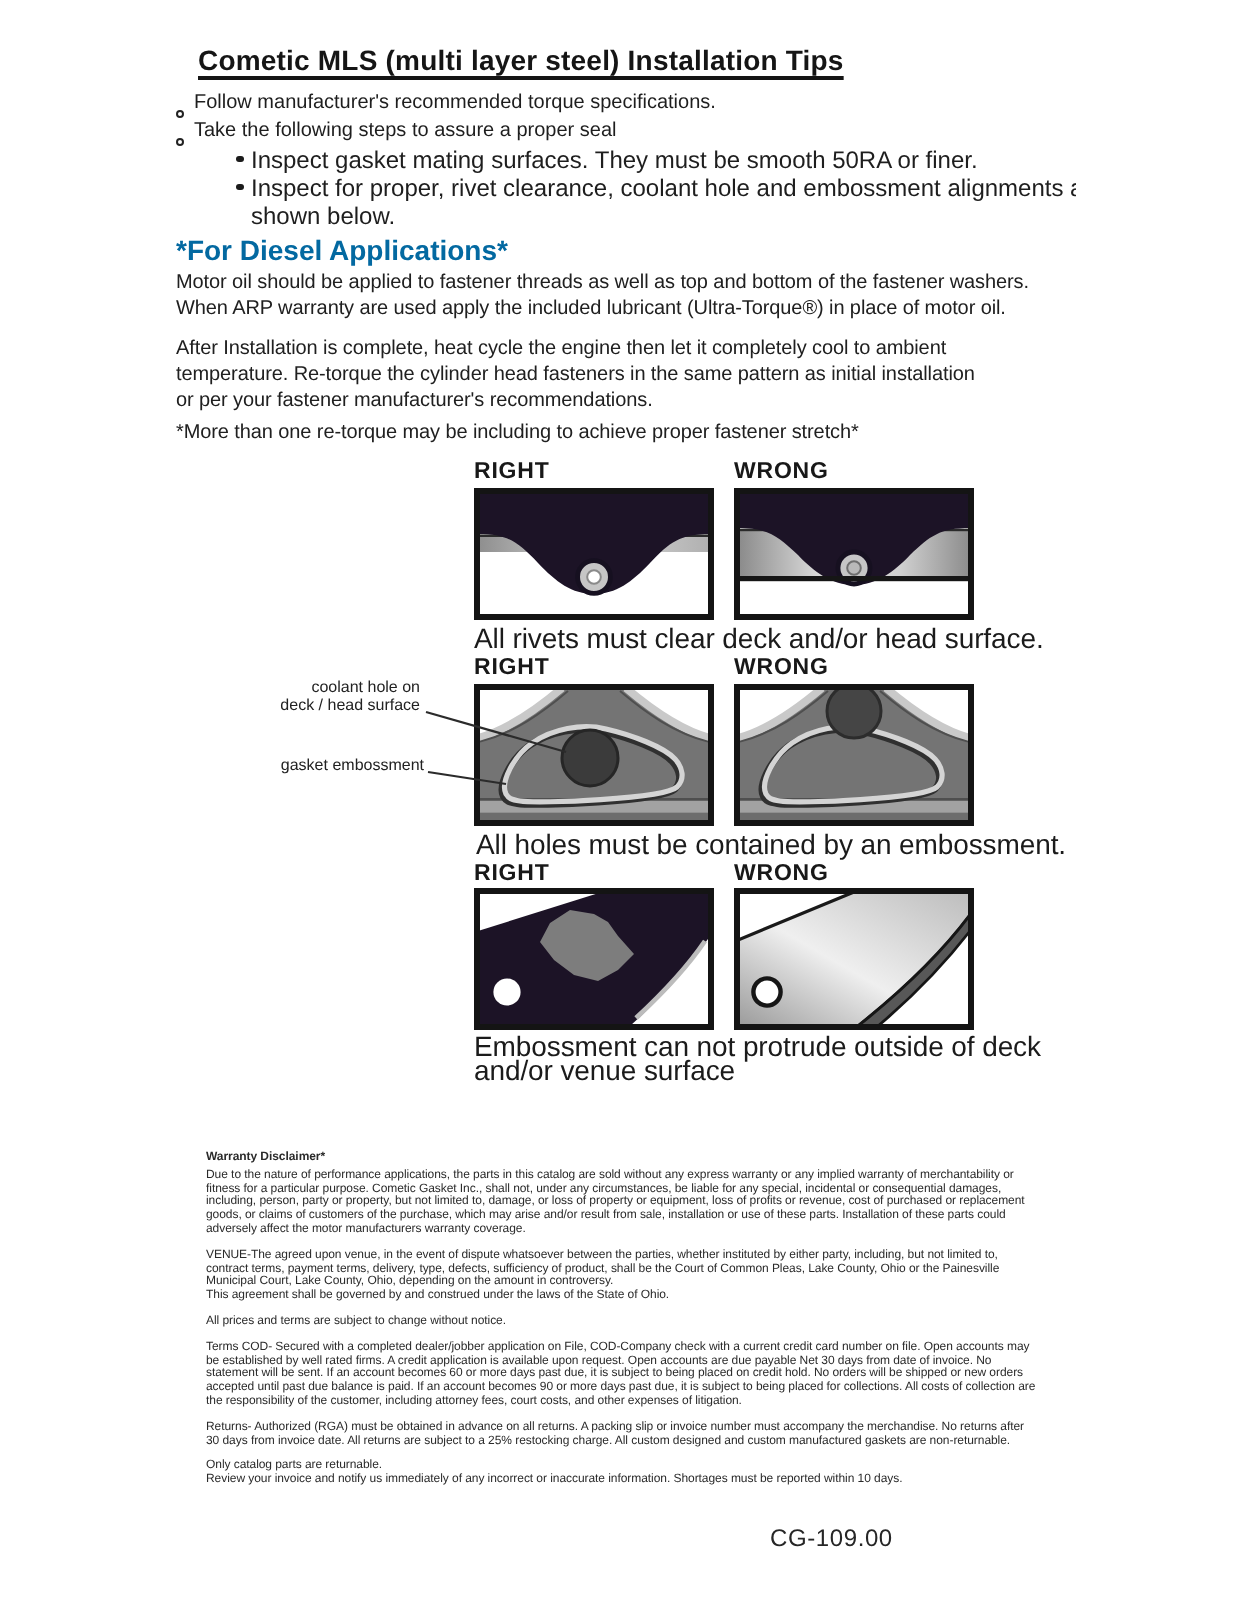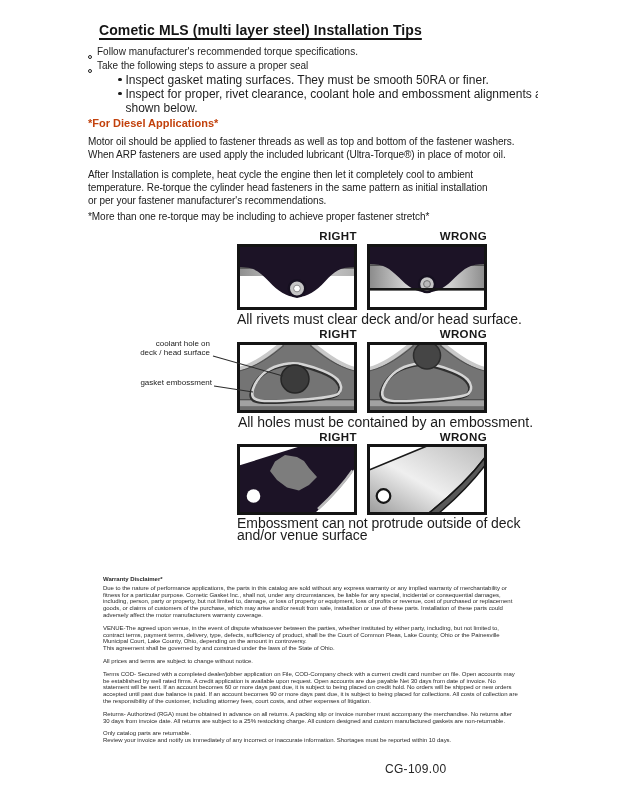--- a/index.html
+++ b/index.html
@@ -18,23 +18,23 @@
   .bullet-row { display:flex; align-items:flex-end; line-height:14px; font-size:10px; }
   .bullet-row .marker {
     width:4px; height:4px; border:1px solid #222; border-radius:50%;
     margin:4px 5px 0 0; flex:none;
   }
   .sub-bullet-row { display:flex; align-items:flex-start; line-height:14px; font-size:12px; margin-left:30px; }
   .sub-bullet-row .marker-filled {
     width:3.5px; height:3.5px; background:#1b1b1b; border-radius:50%;
     margin:4.5px 4px 0 0; flex:none;
   }
-  .section-heading { font-size:11px; font-weight:bold; color:#c2410c; }
+  .section-heading { font-size:14px; font-weight:bold; color:#0369a1; }
   .body-para { font-size:10px; line-height:13px; letter-spacing:-0.05px; color:#202020; }
-  .rw-label { width:120px; text-align:right; font-size:11.5px; font-weight:bold; letter-spacing:0.4px; color:#181818; }
+  .rw-label { width:120px; text-align:left; font-size:11.5px; font-weight:bold; letter-spacing:0.4px; color:#181818; }
   .diagram-caption { font-size:14px; line-height:12px; color:#1b1b1b; letter-spacing:-0.05px; }
   .side-label { font-size:8px; line-height:8.8px; color:#222; text-align:right; }
   .legal { font-size:6px; line-height:6.8px; letter-spacing:-0.03px; color:#2a2a2a; width:416px; }
   .legal h4 { font-size:6px; margin-bottom:2px; font-weight:bold; }
   .legal p { margin-bottom:6px; white-space:pre-line; }
   .footer-code { font-size:12px; letter-spacing:0.3px; color:#262626; }
 </style>
 </head>
 <body>
 
@@ -56,21 +56,21 @@
       <span>Inspect gasket mating surfaces.  They must be smooth 50RA or finer.</span>
     </div>
     <div class="sub-bullet-row">
       <span class="marker-filled"></span>
       <span>Inspect for proper, rivet clearance, coolant hole and embossment alignments as shown below.</span>
     </div>
   </div>
 
   <div class="abs section-heading" style="left:88px; top:117px;">*For Diesel Applications*</div>
   <div class="abs body-para pre" style="left:88px; top:135px;">Motor oil should be applied to fastener threads as well as top and bottom of the fastener washers.
-When ARP fasteners are used apply the included lubricant (Ultra-Torque®) in place of motor oil.</div>
+When ARP warranty are used apply the included lubricant (Ultra-Torque®) in place of motor oil.</div>
   <div class="abs body-para pre" style="left:88px; top:168px;">After Installation is complete, heat cycle the engine then let it completely cool to ambient
 temperature. Re-torque the cylinder head fasteners in the same pattern as initial installation
 or per your fastener manufacturer's recommendations.</div>
   <div class="abs body-para" style="left:88px; top:210px;">*More than one re-torque may be including to achieve proper fastener stretch*</div>
 
   <div class="abs rw-label" style="left:237px; top:230px;">RIGHT</div>
   <div class="abs rw-label" style="left:367px; top:230px;">WRONG</div>
 
   <svg class="abs" style="left:237px; top:244px;" width="120" height="66" viewBox="0 0 120 66">
     <defs>

